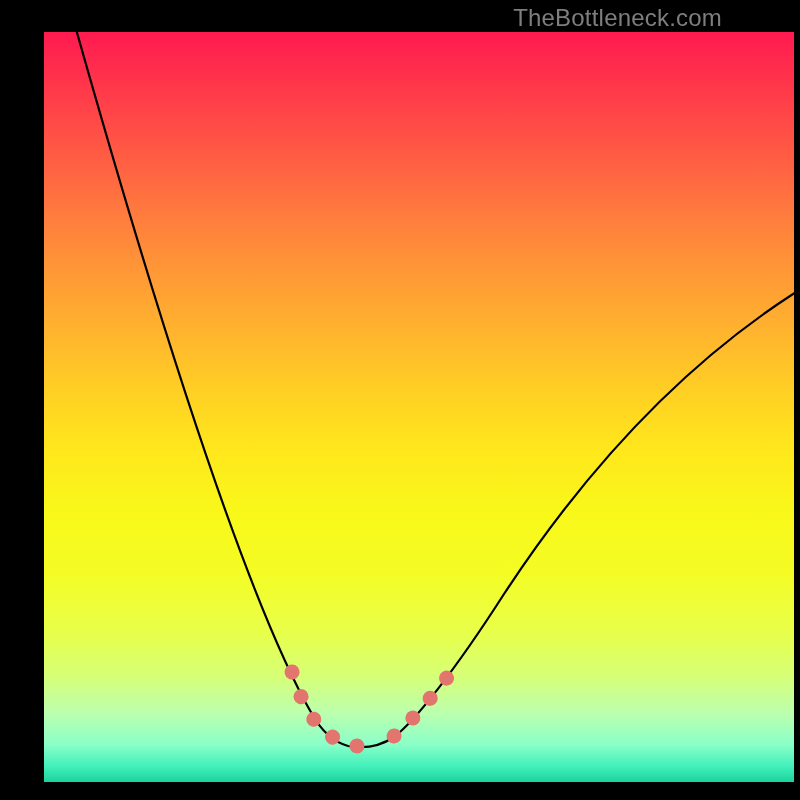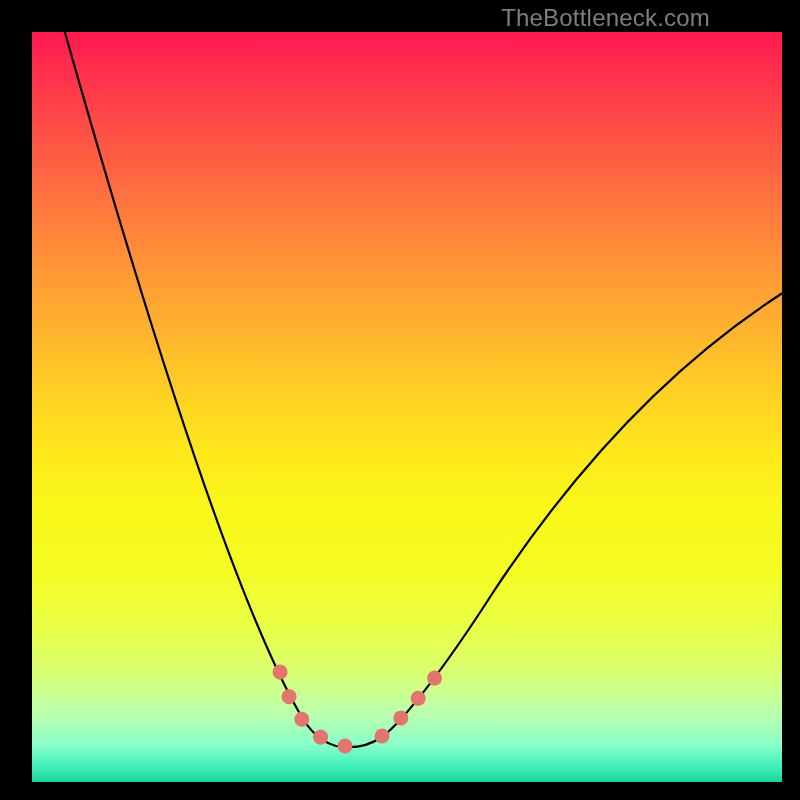--- a/index.html
+++ b/index.html
@@ -6,21 +6,21 @@
     margin: 0;
     padding: 0;
     width: 800px;
     height: 800px;
     background: #000;
     overflow: hidden;
     font-family: Arial, Helvetica, sans-serif;
   }
   .frame {
     position: absolute;
-    left: 0;
+    left: 12px;
     top: 0;
     width: 720px;
     height: 800px;
     background: #000;
   }
   .watermark {
     position: absolute;
     top: 4px;
     right: 10px;
     color: #7e7e7e;

